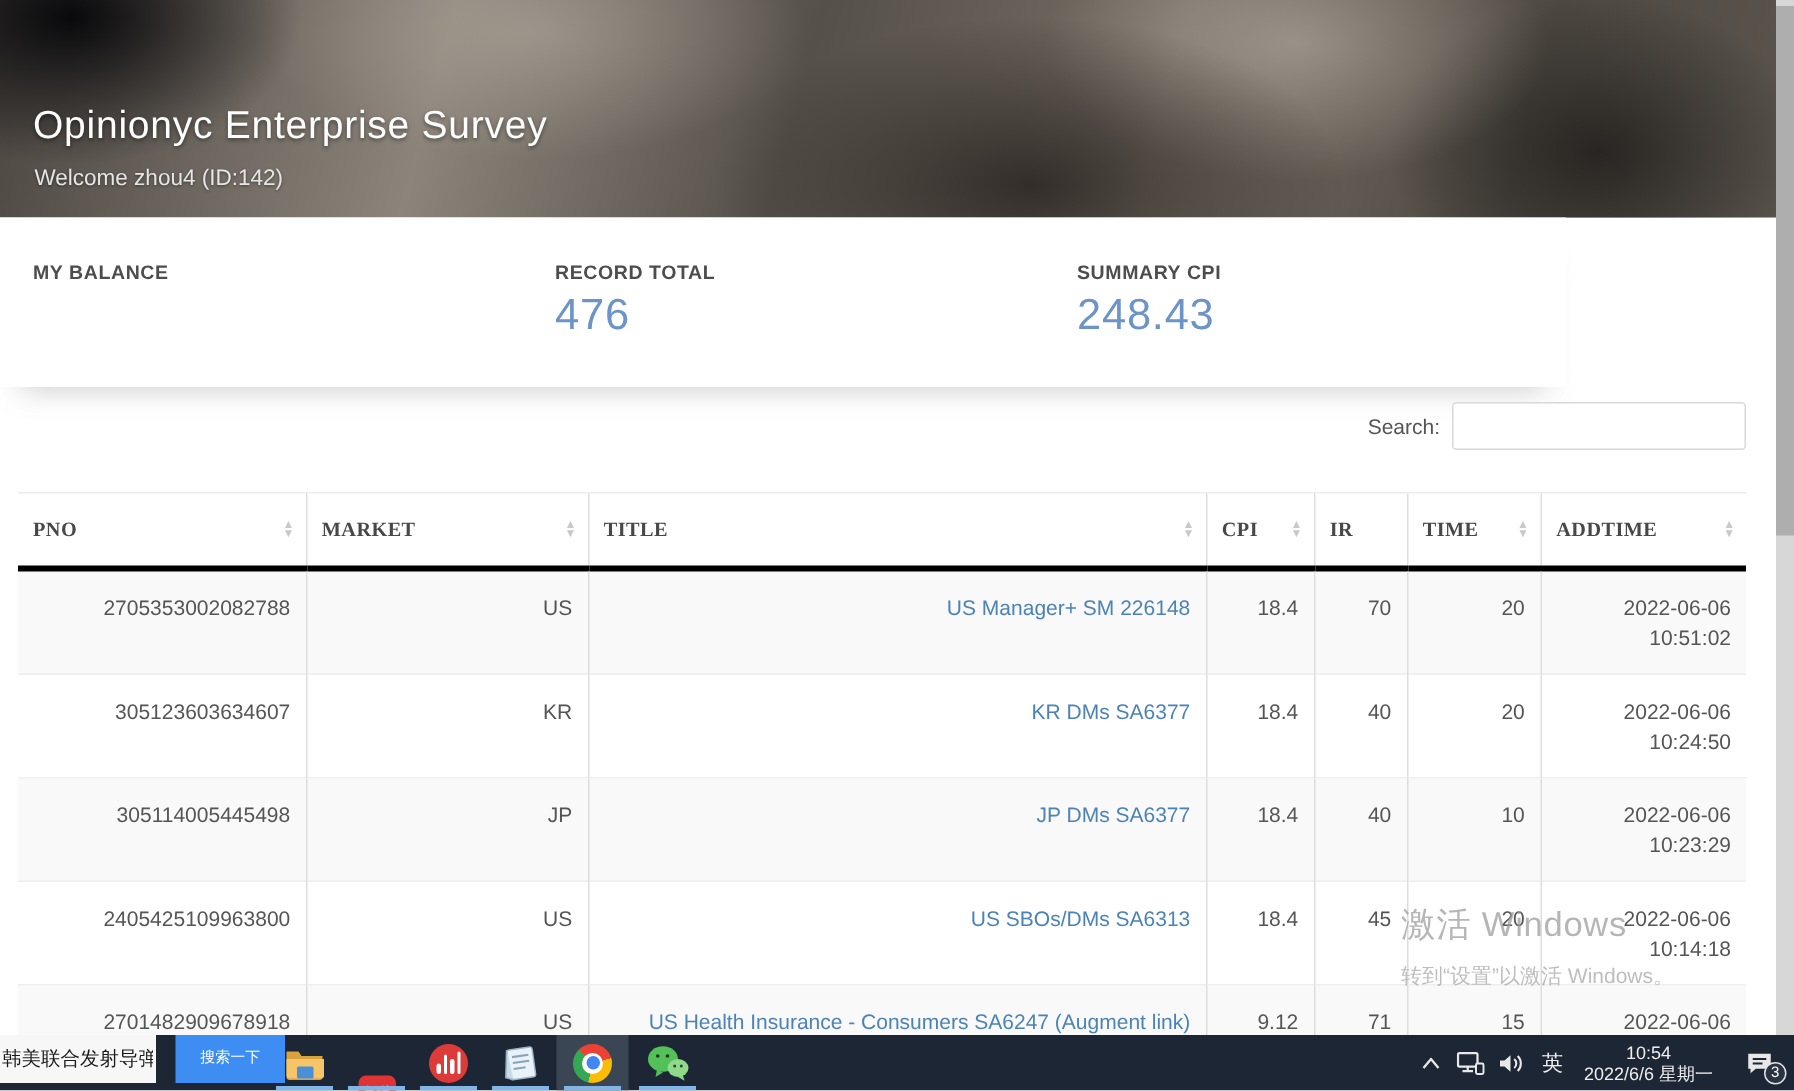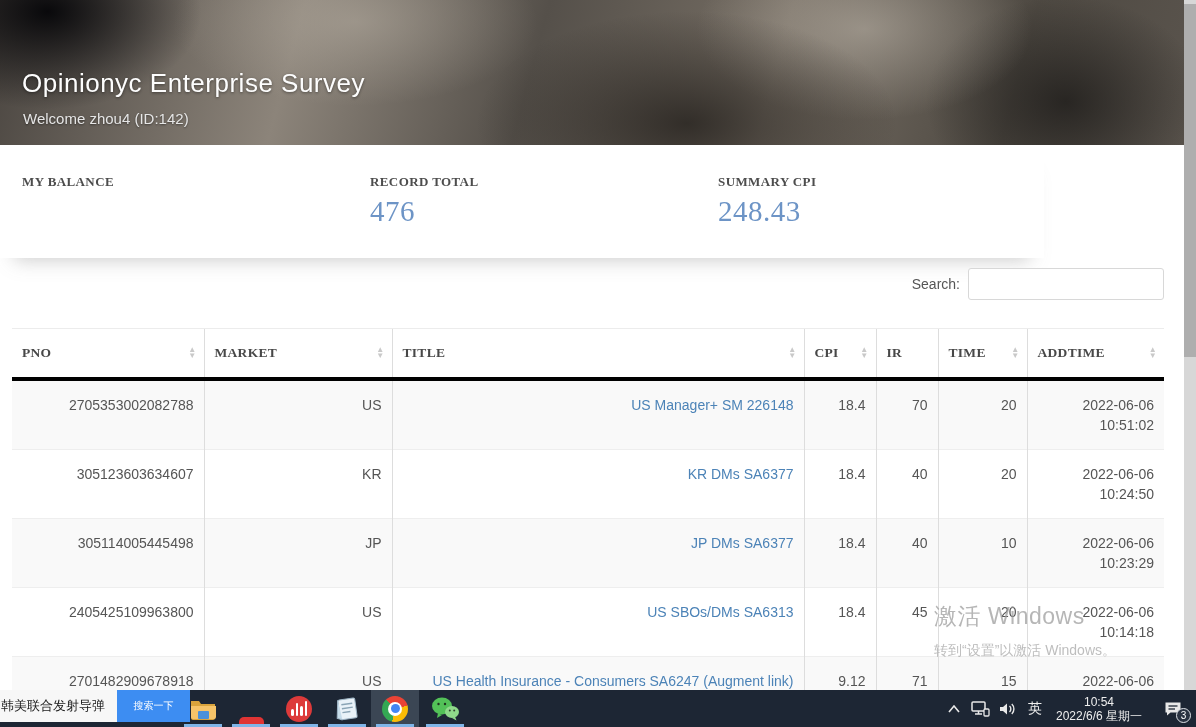--- a/index.html
+++ b/index.html
@@ -21,21 +21,20 @@
       linear-gradient(105deg, #4a4540 0%, #8c847a 25%, #55504a 45%, #766e64 65%, #4e4942 85%, #5a544d 100%);
   }
   .banner-title { position:absolute; left:22px; top:68px; margin:0; color:#fdfdfd; font-size:26px; font-weight:400; letter-spacing:0.5px; text-shadow:0 1px 3px rgba(0,0,0,0.45); }
   .banner-sub { position:absolute; left:23px; top:110px; color:#e6e6e6; font-size:15px; text-shadow:0 1px 2px rgba(0,0,0,0.45); }
 
   
   .stats {
     position:absolute; top:145px; left:0; width:1044px; height:113px; background:#fff;
     display:flex; padding-top:29px;
     box-shadow:0 16px 18px -14px rgba(110,110,110,0.35);
-    font-family:Liberation Serif, serif;
   }
   .stat { width:388px; padding-left:22px; }
   .stat-label { font-size:13px; font-weight:bold; color:#4d4d4d; letter-spacing:0.4px; }
   .stat-value { font-size:29px; color:#6d94c6; margin-top:5px; letter-spacing:0.5px; }
 
   
   .search-row { position:absolute; top:268px; left:0; width:1164px; display:flex; justify-content:flex-end; align-items:center; }
   .search-row label { font-size:14px; color:#555; margin-right:8px; }
   .search-row input { width:196px; height:32px; border:1px solid #d8d8d8; border-radius:3px; outline:none; font-size:14px; padding:0 8px; font-family:"Liberation Sans",sans-serif; }
 
@@ -58,21 +57,21 @@
   .watermark { position:absolute; left:934px; top:601px; pointer-events:none; color:#9a9a9a; opacity:0.72; }
   .watermark .l1 { font-size:23px; letter-spacing:0.5px; }
   .watermark .l2 { font-size:14px; margin-top:10px; color:#a5a5a5; }
 
   
   .scrollbar { position:absolute; top:0; right:0; width:12px; height:690px; background:#d7d7d7; }
   .scroll-thumb { position:absolute; top:4px; left:0; width:12px; height:353px; background:#aeaeae; }
 
   
   .taskbar { position:absolute; bottom:0; left:0; width:1196px; height:37px; background:#1d2634; }
-  .tb-search { position:absolute; left:0; top:0; width:117px; height:32px; background:#f7f7f7; color:#1a1a1a; font-size:13px; line-height:32px; white-space:nowrap; overflow:hidden; padding-left:1px; border:none; font-family:"Liberation Sans",sans-serif; }
+  .tb-search { position:absolute; left:0; top:0; width:104px; height:32px; background:#f7f7f7; color:#1a1a1a; font-size:13px; line-height:32px; white-space:nowrap; overflow:hidden; padding-left:1px; border:none; font-family:"Liberation Sans",sans-serif; }
   .tb-btn { position:absolute; left:117px; top:0; width:73px; height:32px; background:#3d8df2; color:#fff; font-size:10px; line-height:32px; text-align:center; cursor:pointer; }
   .slot { position:absolute; top:0; width:48px; height:37px; display:flex; align-items:center; justify-content:center; cursor:pointer; }
   .slot.active { background:#3b4654; }
   .slot .underline { position:absolute; bottom:0; left:5px; width:38px; height:3px; background:#7fb5e8; }
   .youdao-ic { width:25px; height:25px; border-radius:5px; background:#e03434; color:#fff; font-size:10px; font-weight:bold; text-align:center; line-height:25px; letter-spacing:0;margin-top:42px; }
   .music-ic { width:26px; height:26px; border-radius:50%; background:#dd3a3a; display:flex; align-items:flex-end; justify-content:center; gap:2px; padding-bottom:6px; }
   .music-ic i { display:block; width:2.5px; background:#fff; border-radius:2px; }
   .chrome-ic { width:26px; height:26px; border-radius:50%; background:conic-gradient(from -45deg, #ea4335 0 33%, #fbbc05 0 66%, #34a853 0 100%); position:relative; }
   .chrome-ic::before { content:""; position:absolute; left:6px; top:6px; width:14px; height:14px; border-radius:50%; background:#fff; }
   .chrome-ic::after { content:""; position:absolute; left:8.5px; top:8.5px; width:9px; height:9px; border-radius:50%; background:#4285f4; }

